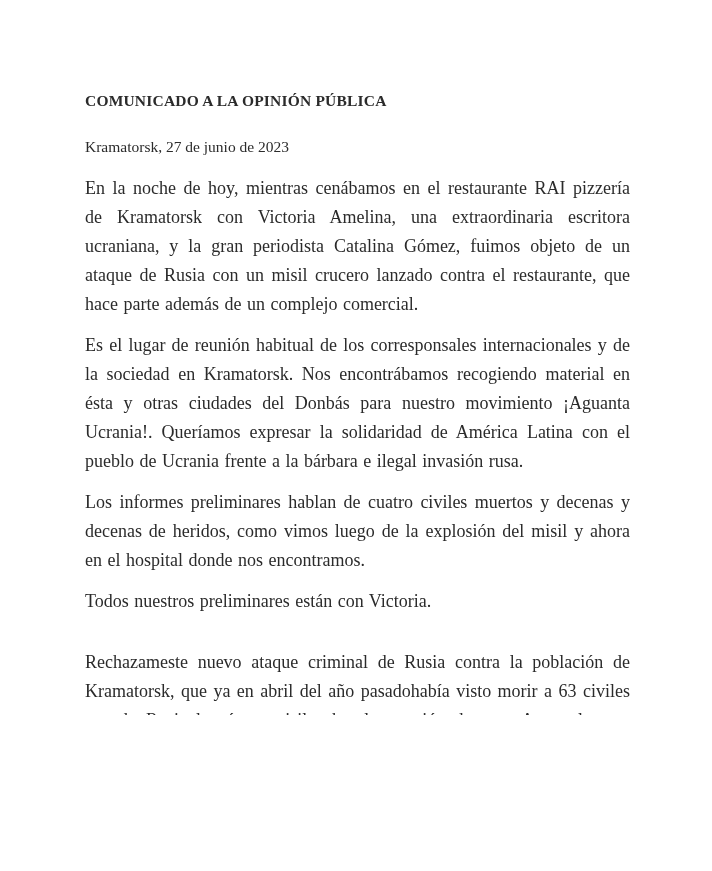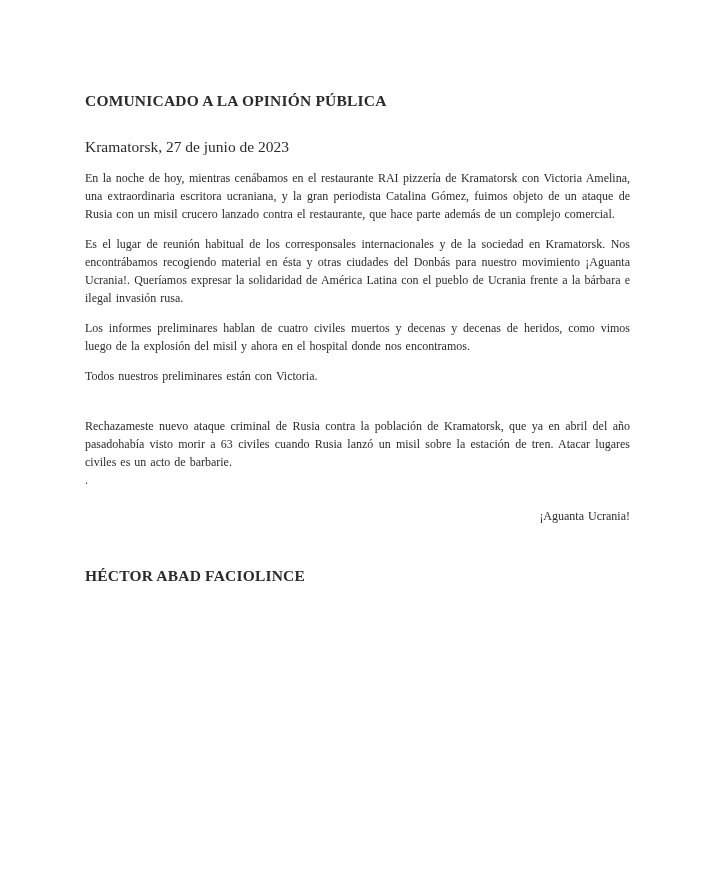--- a/index.html
+++ b/index.html
@@ -21,25 +21,25 @@
   .doc-title {
     font-size: 15.5px;
     font-weight: bold;
     line-height: 21.5px;
     margin: 0 0 24px 0;
     letter-spacing: 0.2px;
   }
   .dateline {
     font-size: 15.5px;
     line-height: 21.5px;
-    margin: 0 0 12px 0;
+    margin: 0 0 17px 0;
   }
   p.body-par {
-    font-size: 12px;
-    line-height: 18px;
+    font-size: 18px;
+    line-height: 29px;
     margin: 0 0 12px 0;
     text-align: justify;
     word-spacing: 1px;
   }
   p.no-gap-after {
     margin-bottom: 0;
     margin-top: 32px;
   }
   p.period-line {
     margin: 0 0 18px 0;

